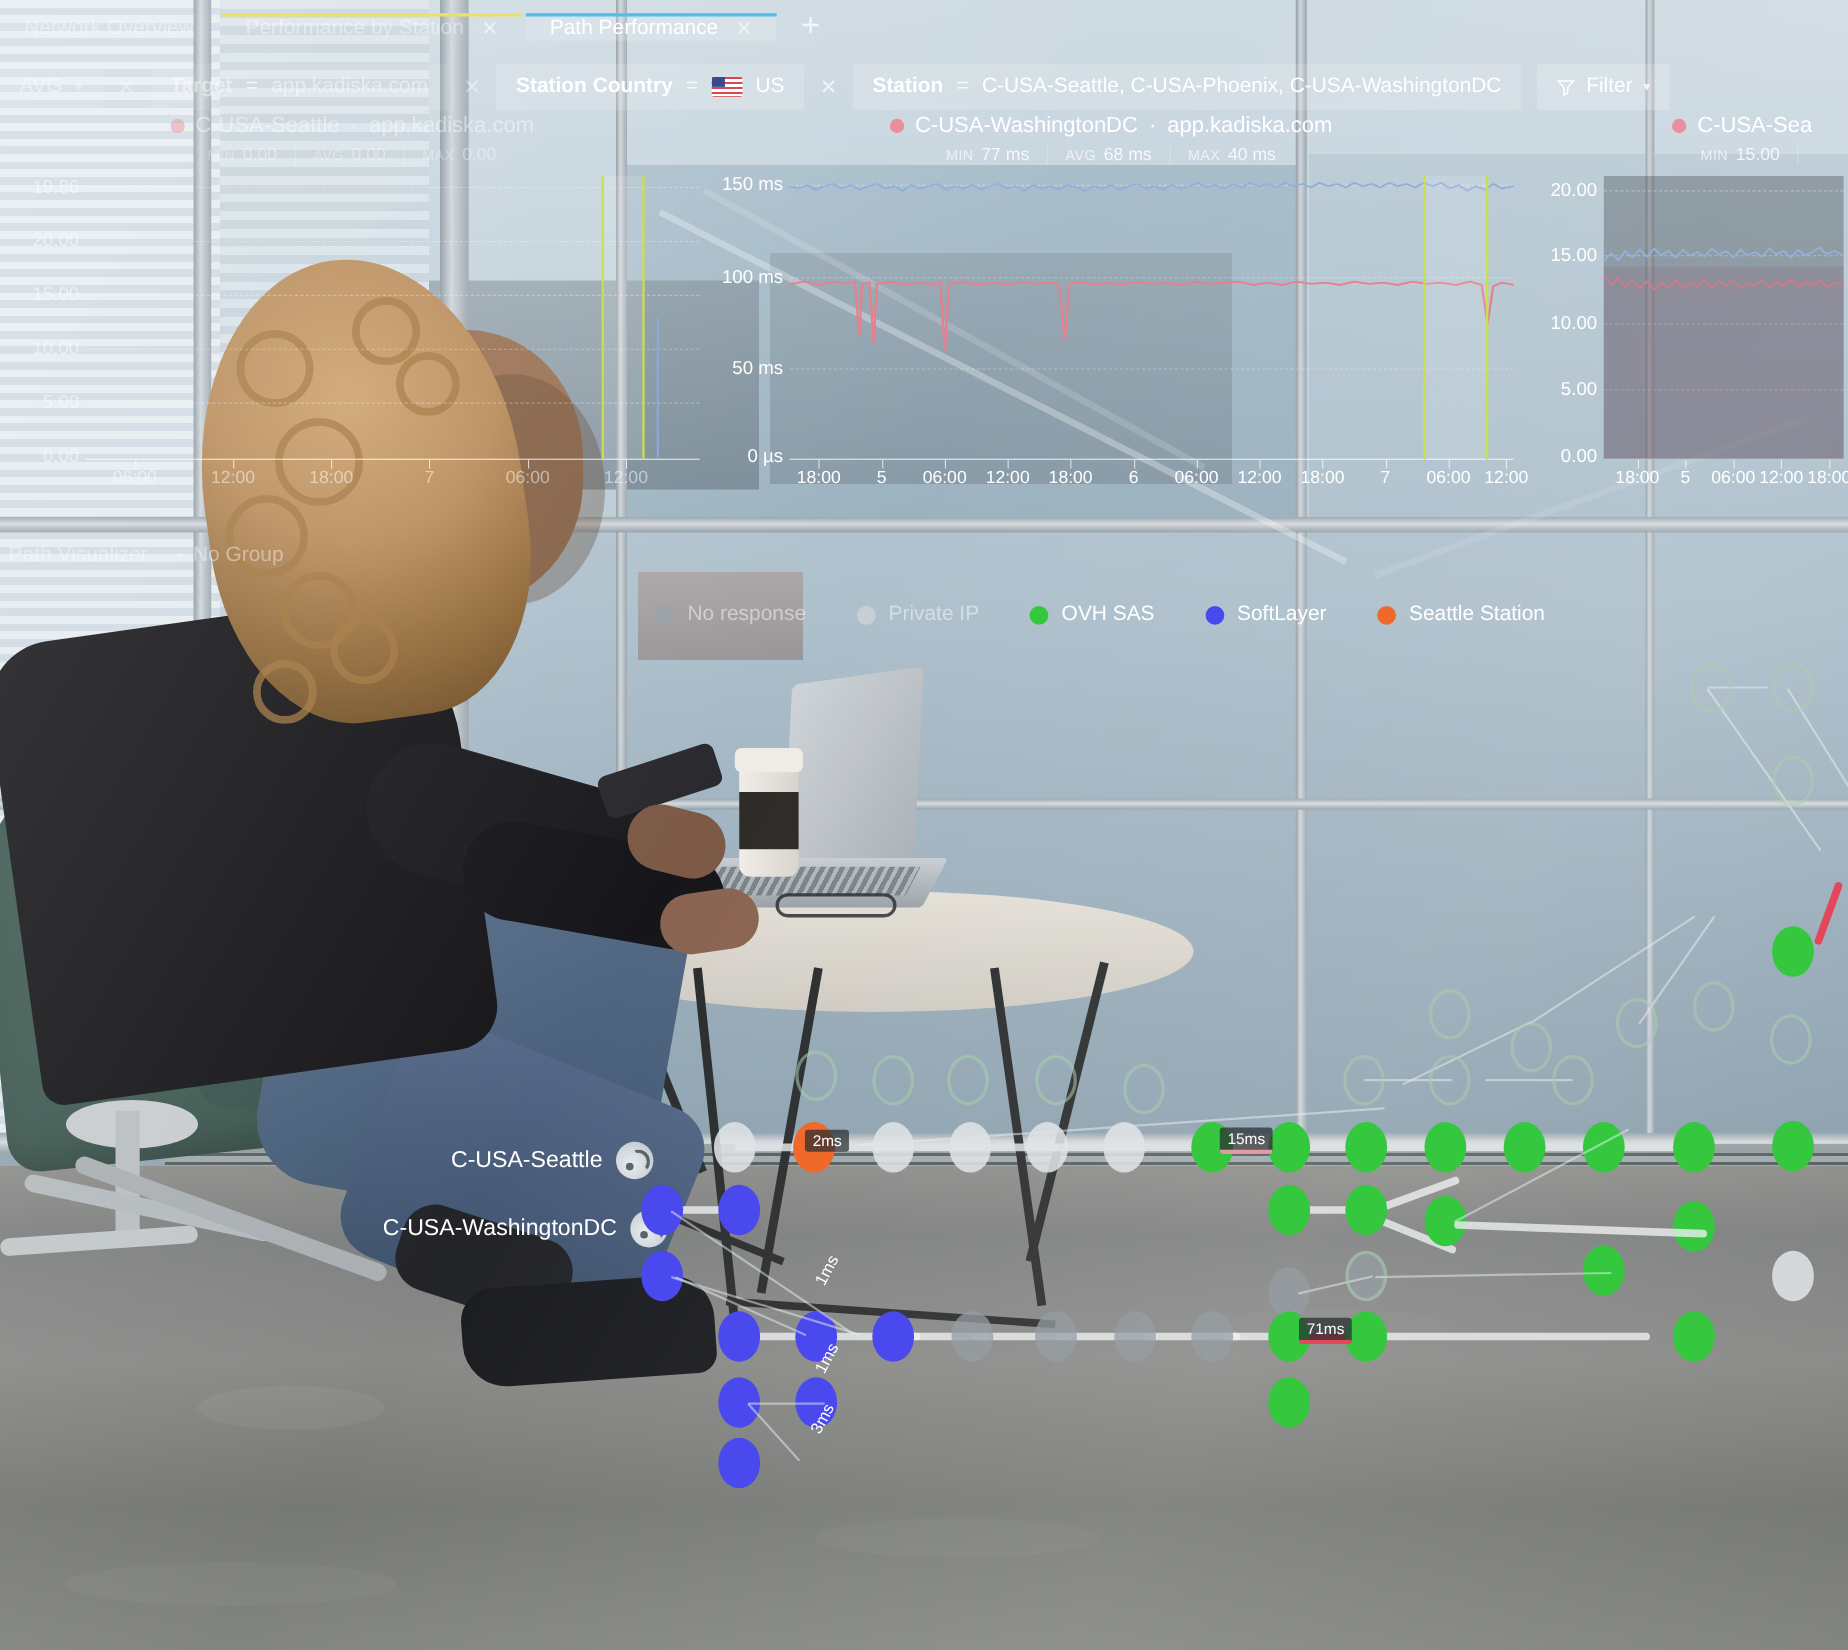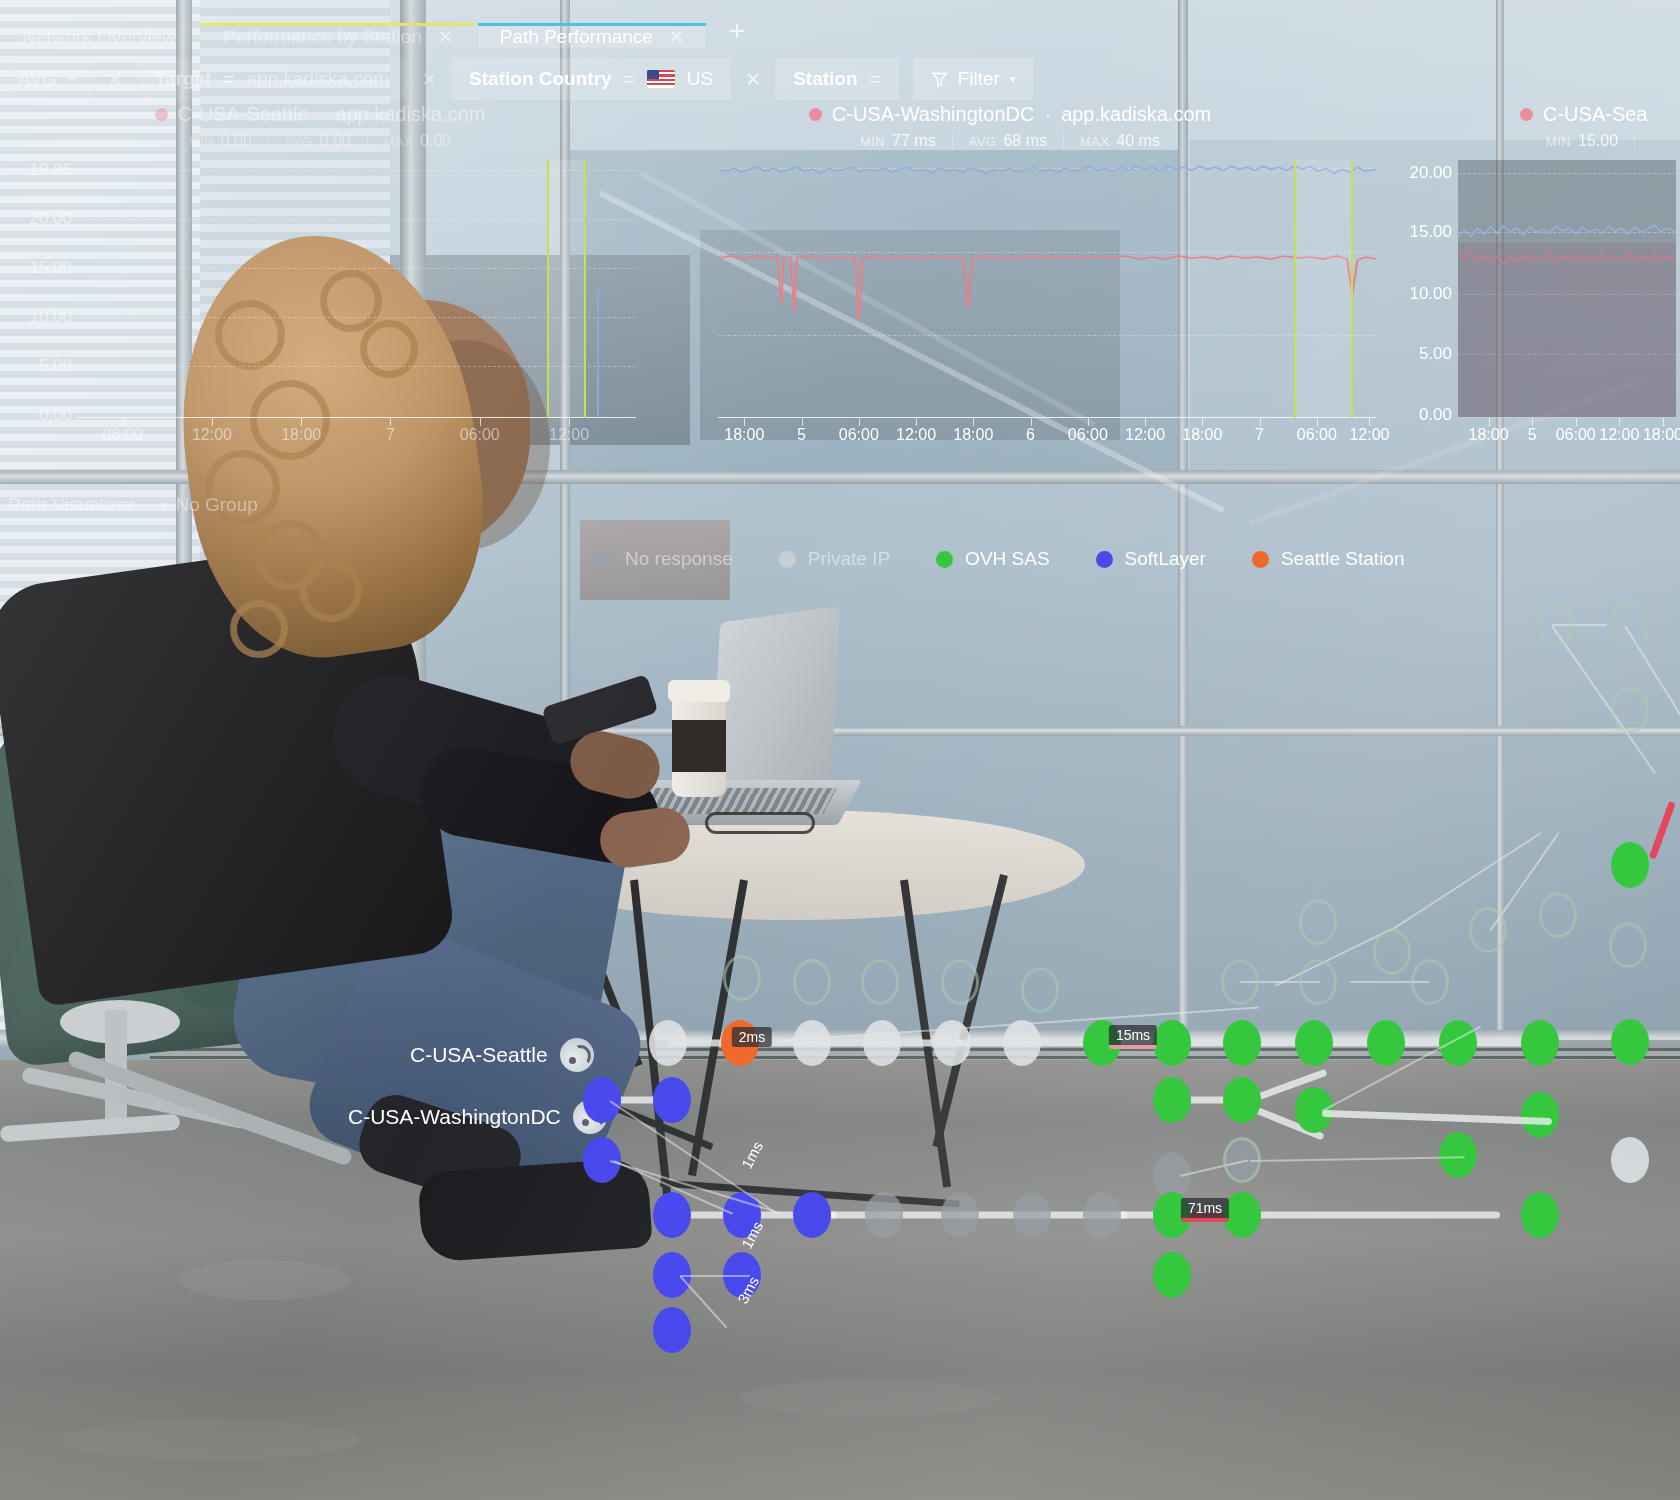--- a/index.html
+++ b/index.html
@@ -185,21 +185,21 @@
   .sheen {
     position:absolute; inset:0;
     background:linear-gradient(120deg,rgba(255,255,255,.18) 0%,rgba(255,255,255,0) 42%,rgba(255,255,255,.10) 72%,rgba(255,255,255,0) 100%);
     pointer-events:none;
   }
 
   
   #ui { position:absolute; inset:0; }
 
   
-  .tabbar { position:absolute; left:0; top:0; width:100%; height:48px; display:flex; align-items:flex-end; }
+  .tabbar { position:absolute; left:0; top:0; width:100%; height:48px; display:flex; align-items:center; }
   .tab {
     display:flex; align-items:center; gap:16px; padding:0 22px;
     font-size:19px; color:rgba(255,255,255,.55);
     background:rgba(255,255,255,.07); margin-right:3px;
     border-top:3px solid transparent;
   }
   .tab.ghost { background:rgba(255,255,255,.04); color:rgba(255,255,255,.42); }
   .tab.yellow { border-top-color:#e8e26a; }
   .tab.active { background:rgba(255,255,255,.17); color:#fff; border-top-color:#4ec0e8; }
   .tab .x { font-size:18px; color:rgba(255,255,255,.6); cursor:pointer; }
@@ -429,20 +429,21 @@
       <b>Station Country</b>
       <span class="eq">=</span>
       <span class="flag"></span>
       <span>US</span>
     </div>
     <div class="chip-x">✕</div>
 
     <div class="chip">
       <b>Station</b>
       <span class="eq">=</span>
+      <span>C-USA-Seattle,  C-USA-Phoenix,  C-USA-WashingtonDC</span>
     </div>
 
     <div class="filter-btn">
       <svg width="17" height="17" viewBox="0 0 20 20">
         <path d="M2 3h16l-6 7v6l-4 2v-8z" fill="none" stroke="#ffffff" stroke-width="1.6"></path>
       </svg>
       <span>Filter</span>
       <span class="caret">▾</span>
     </div>
   </div>
@@ -521,20 +522,26 @@
         <span class="seg">
             <span class="lbl">AVG</span>
             <span>68 ms</span>
           </span>
         <span class="seg">
             <span class="lbl">MAX</span>
             <span>40 ms</span>
           </span>
       </div>
       <div class="plotwrap">
+        <div class="ylabels">
+          <span style="top:3%">150 ms</span>
+          <span style="top:35.5%">100 ms</span>
+          <span style="top:68%">50 ms</span>
+          <span style="top:99%">0 µs</span>
+        </div>
         <div class="plot">
           <div class="grid" style="top:3%"></div>
           <div class="grid" style="top:35.5%"></div>
           <div class="grid" style="top:68%"></div>
           <div class="axis"></div>
           <div class="tick" style="left:4%"></div>
             <div class="tick" style="left:12.7%"></div>
           <div class="tick" style="left:21.4%"></div>
             <div class="tick" style="left:30.1%"></div>
           <div class="tick" style="left:38.8%"></div>

